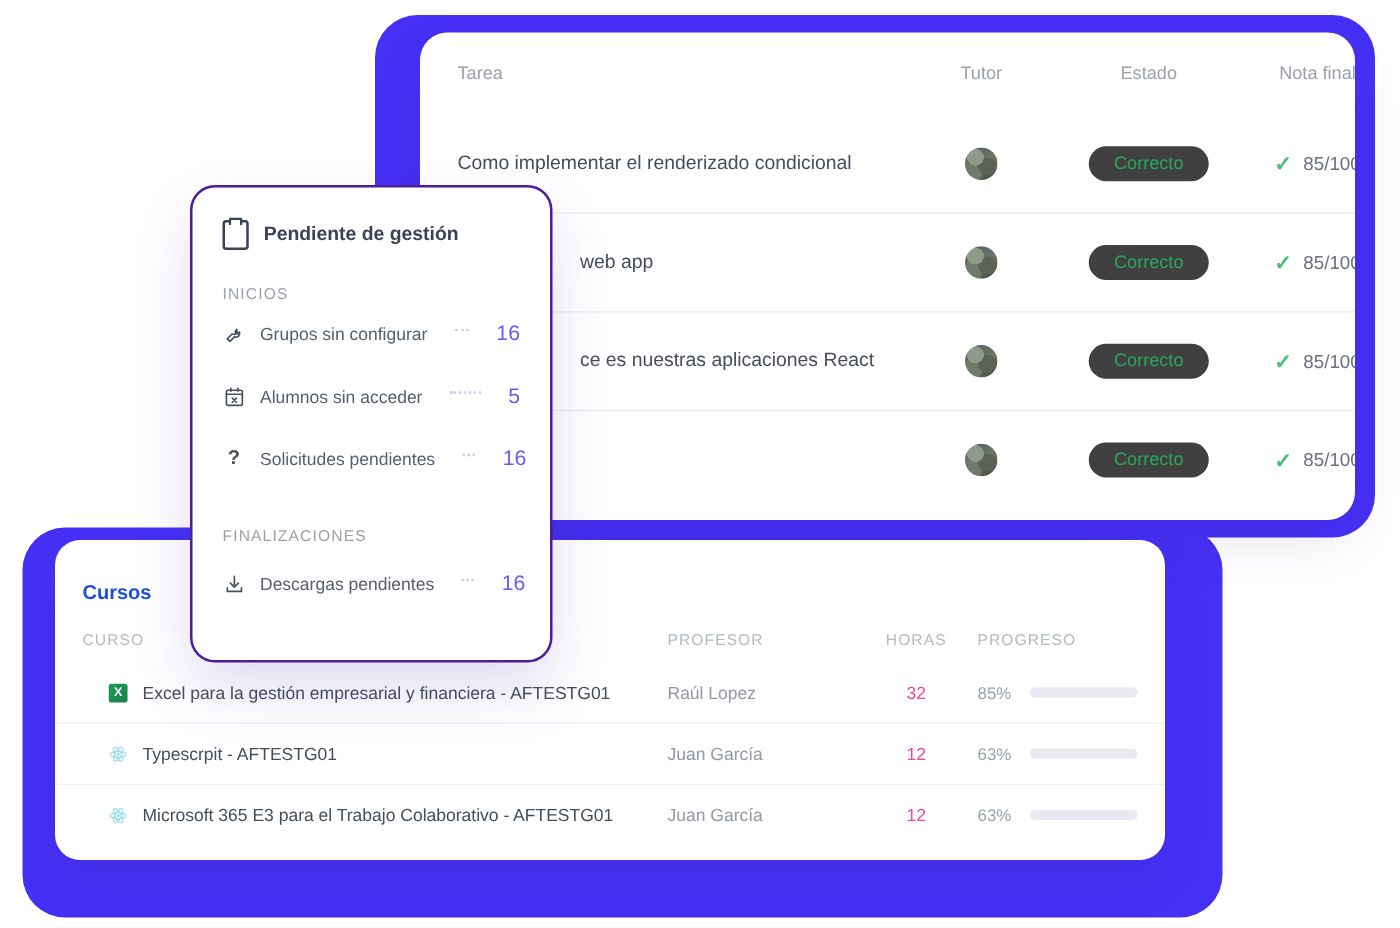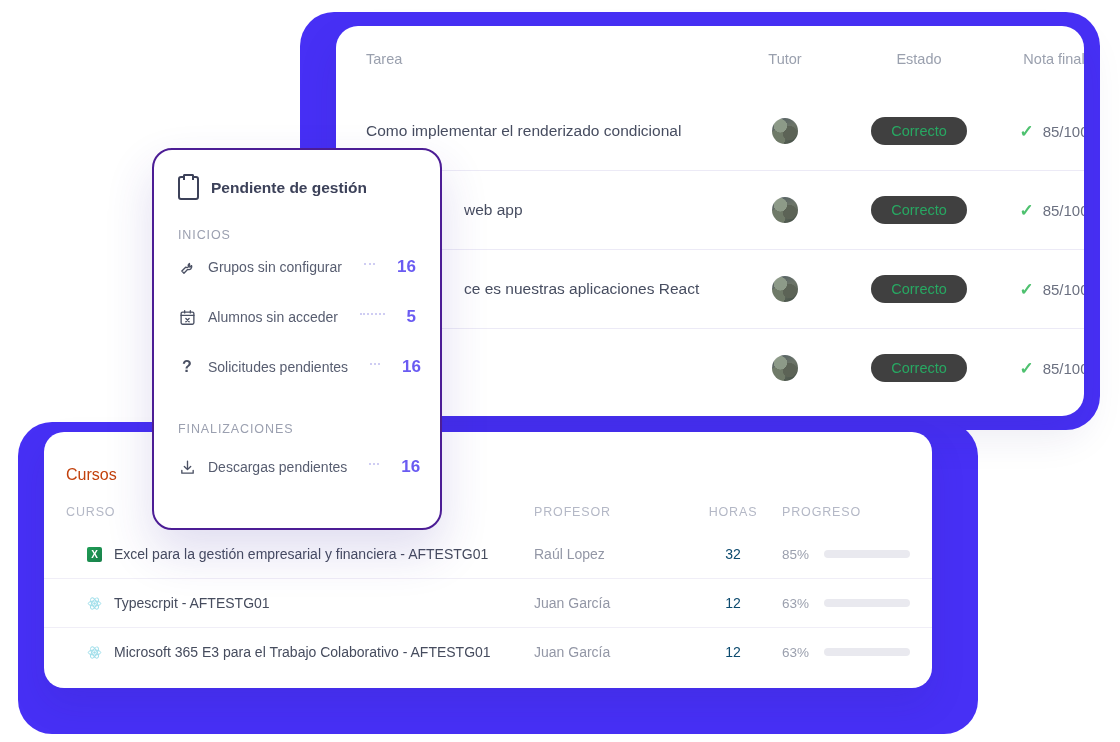--- a/index.html
+++ b/index.html
@@ -127,22 +127,22 @@
     width: 888px;
     height: 256px;
     border-radius: 20px;
     box-shadow: 0 16px 36px rgba(40,30,120,.10);
     overflow: hidden;
   }
   #courses-title {
     position: absolute;
     left: 22px; top: 34px;
     font-size: 16px;
-    font-weight: 400;
-    color: #c2410c;
+    font-weight: 700;
+    color: #1d4ed8;
   }
   .courses-grid {
     display: grid;
     grid-template-columns: 468px 150px 98px 160px;
     align-items: center;
     padding-left: 22px;
   }
   .courses-head {
     margin-top: 62px;
     height: 36px;
@@ -151,21 +151,21 @@
     color: #b4b8c6;
   }
   .courses-row {
     height: 48px;
     border-top: 1px solid #f0eef7;
     font-size: 14px;
     color: #5c6274;
   }
   .c-name { display: flex; align-items: center; gap: 12px; color:#464c5e;margin-left:21px; }
   .c-prof { color: #9397a6; font-size: 14px; }
-  .c-hours { color: #0c4a6e; font-size: 14px; }
+  .c-hours { color: #ec4899; font-size: 14px; }
   .c-prog  { display: flex; align-items: center; gap: 12px; }
   .pct { color: #9ba0ae; font-size: 13.5px; width: 30px; }
   .bar-bg {
     width: 86px; height: 8px;
     background: #e9e9ef;
     border-radius: 5px;
     overflow: hidden;
   }
   .bar-fill { height: 100%; background: #7c7ef0; border-radius: 5px; }
 
@@ -246,21 +246,21 @@
   }
   .p-text { font-size: 14px; color: #575d70; white-space: nowrap; }
   .p-dots {
     flex: 1 1 auto;
     border-bottom: 2px dotted #cfcdf3;
     margin: 0 10px;
     position: relative;
     top: -3px;
     min-width: 10px;
   }
-  .p-val { font-size: 17px; font-weight: 700; color: #6a5bf2; }
+  .p-val { font-size: 17px; font-weight: 400; color: #6a5bf2; }
 
   .qmark { font-size:16px; font-weight:700; color:#4a5063; line-height:1; }
 </style>
 </head>
 <body>
 
 <div id="stage">
 
   <div class="blob" id="blob-top"></div>
   <div class="blob" id="blob-bottom"></div>

